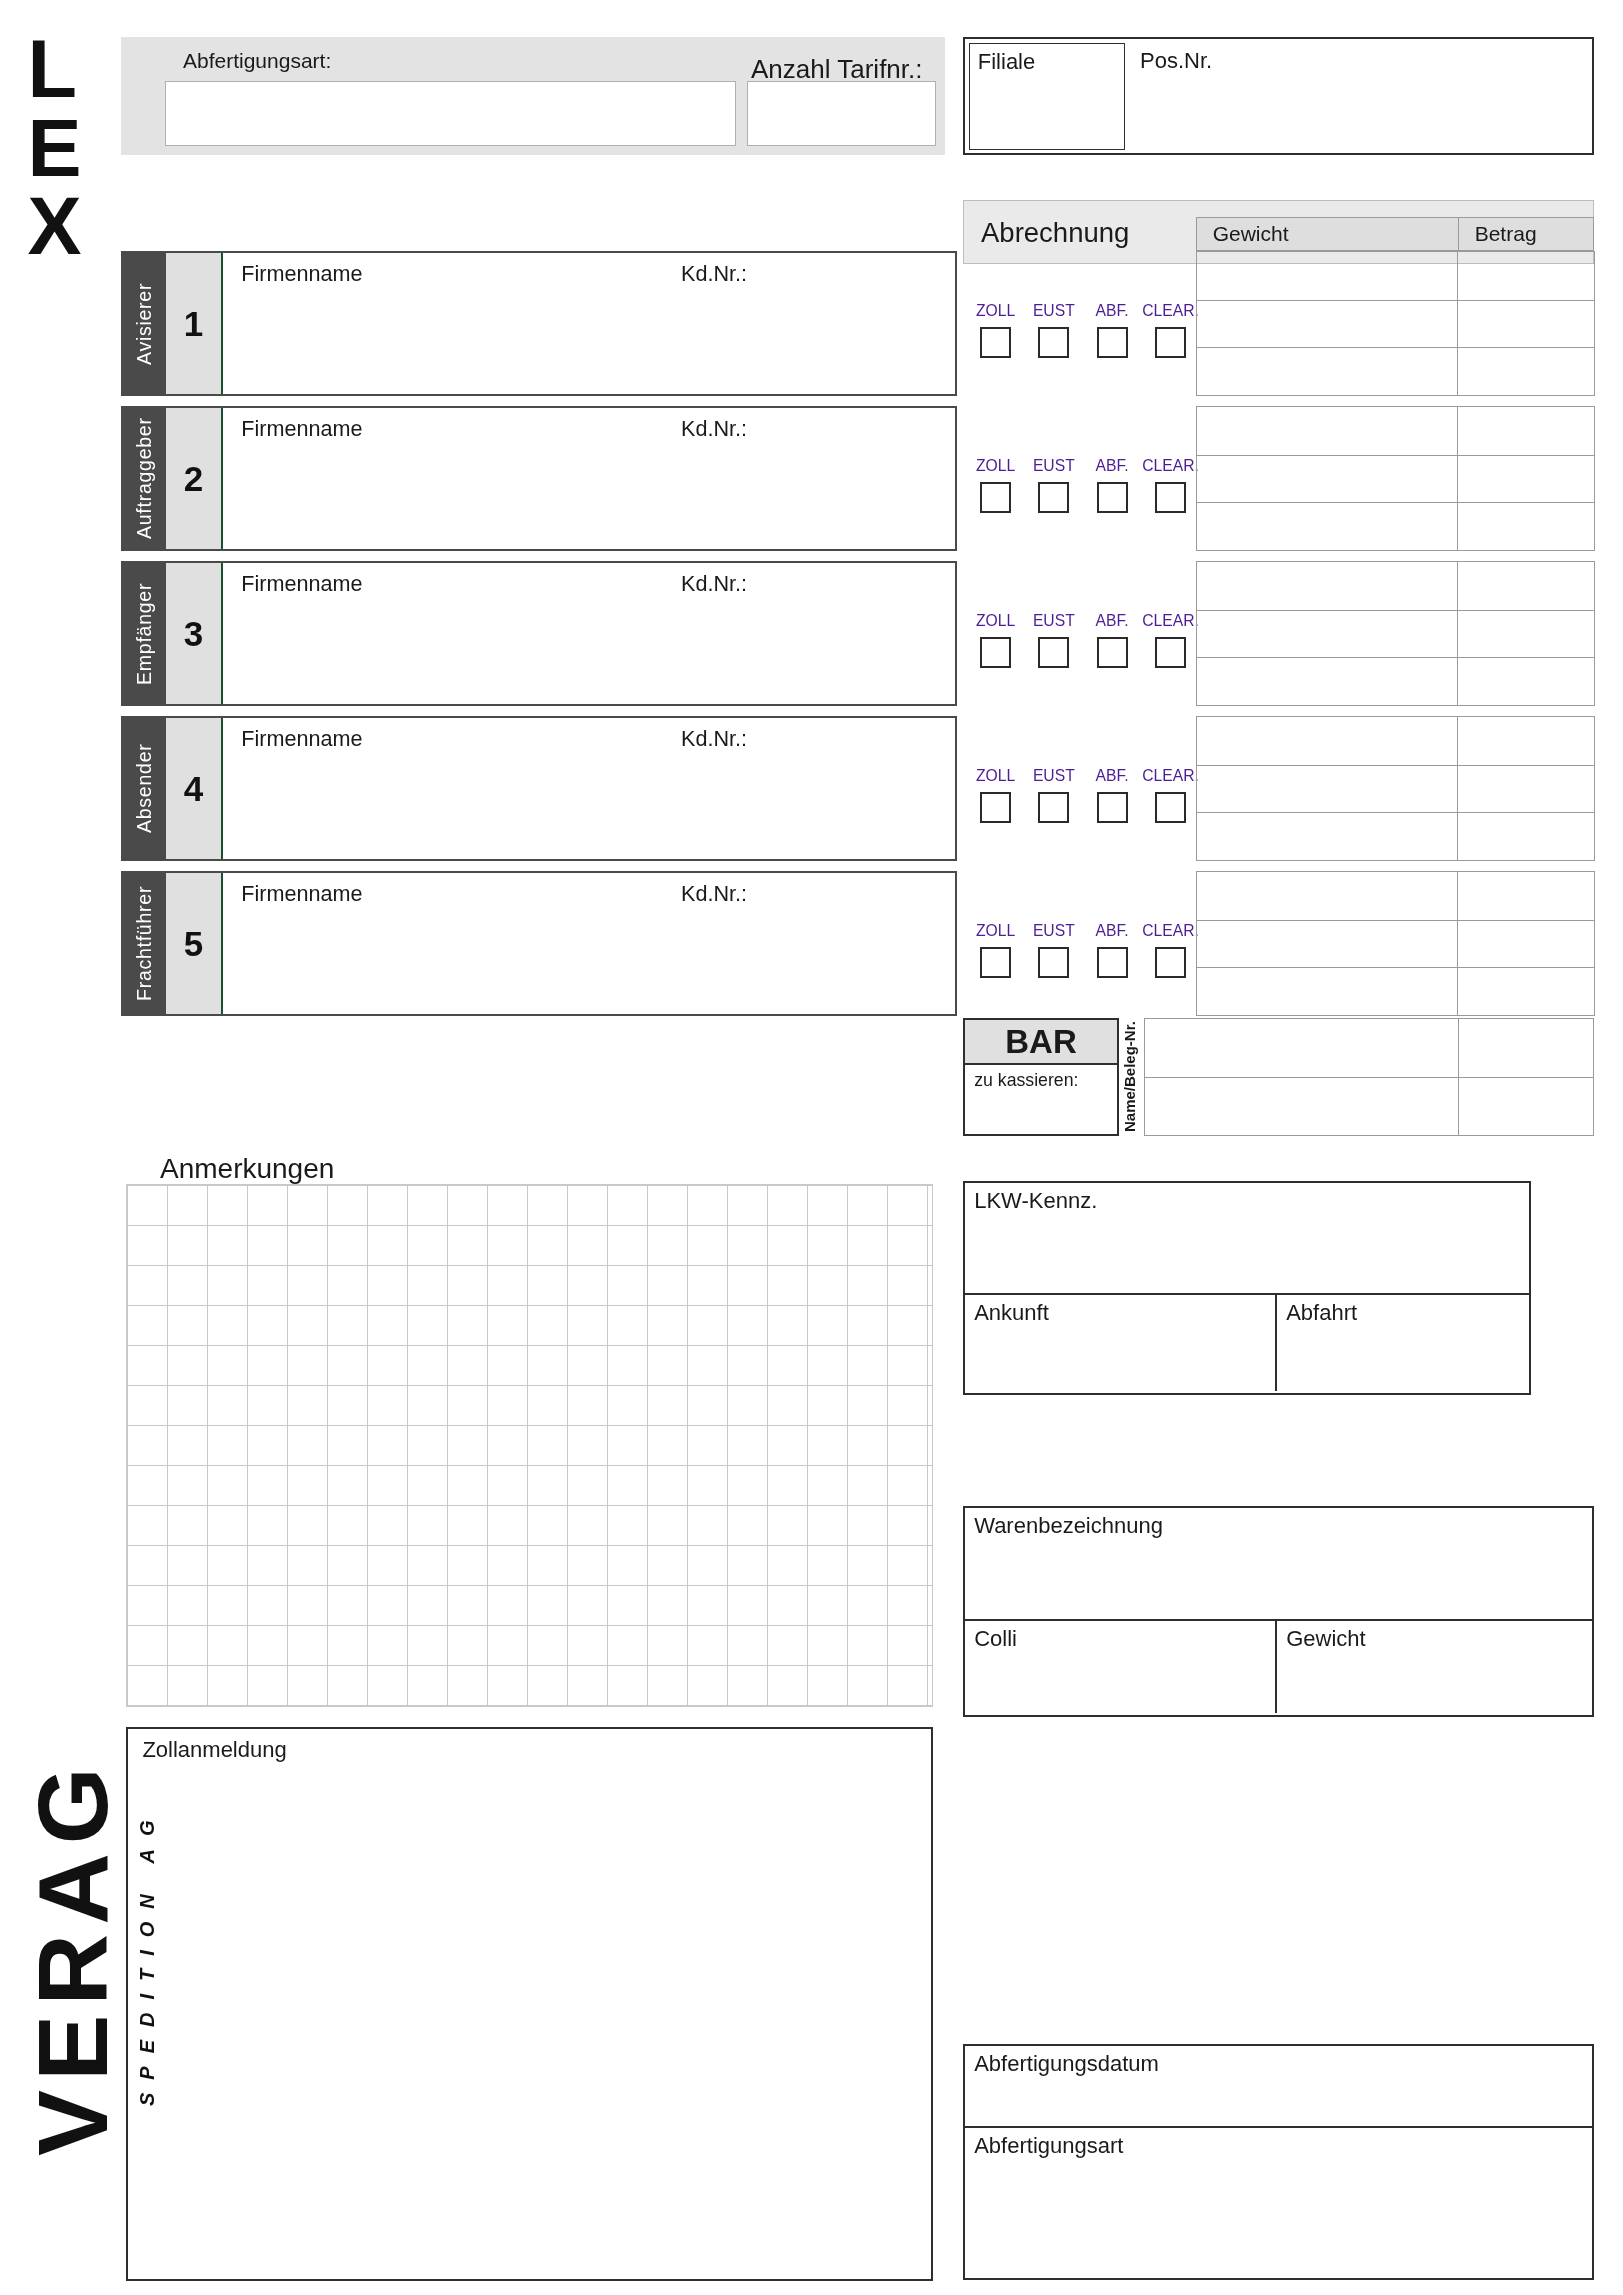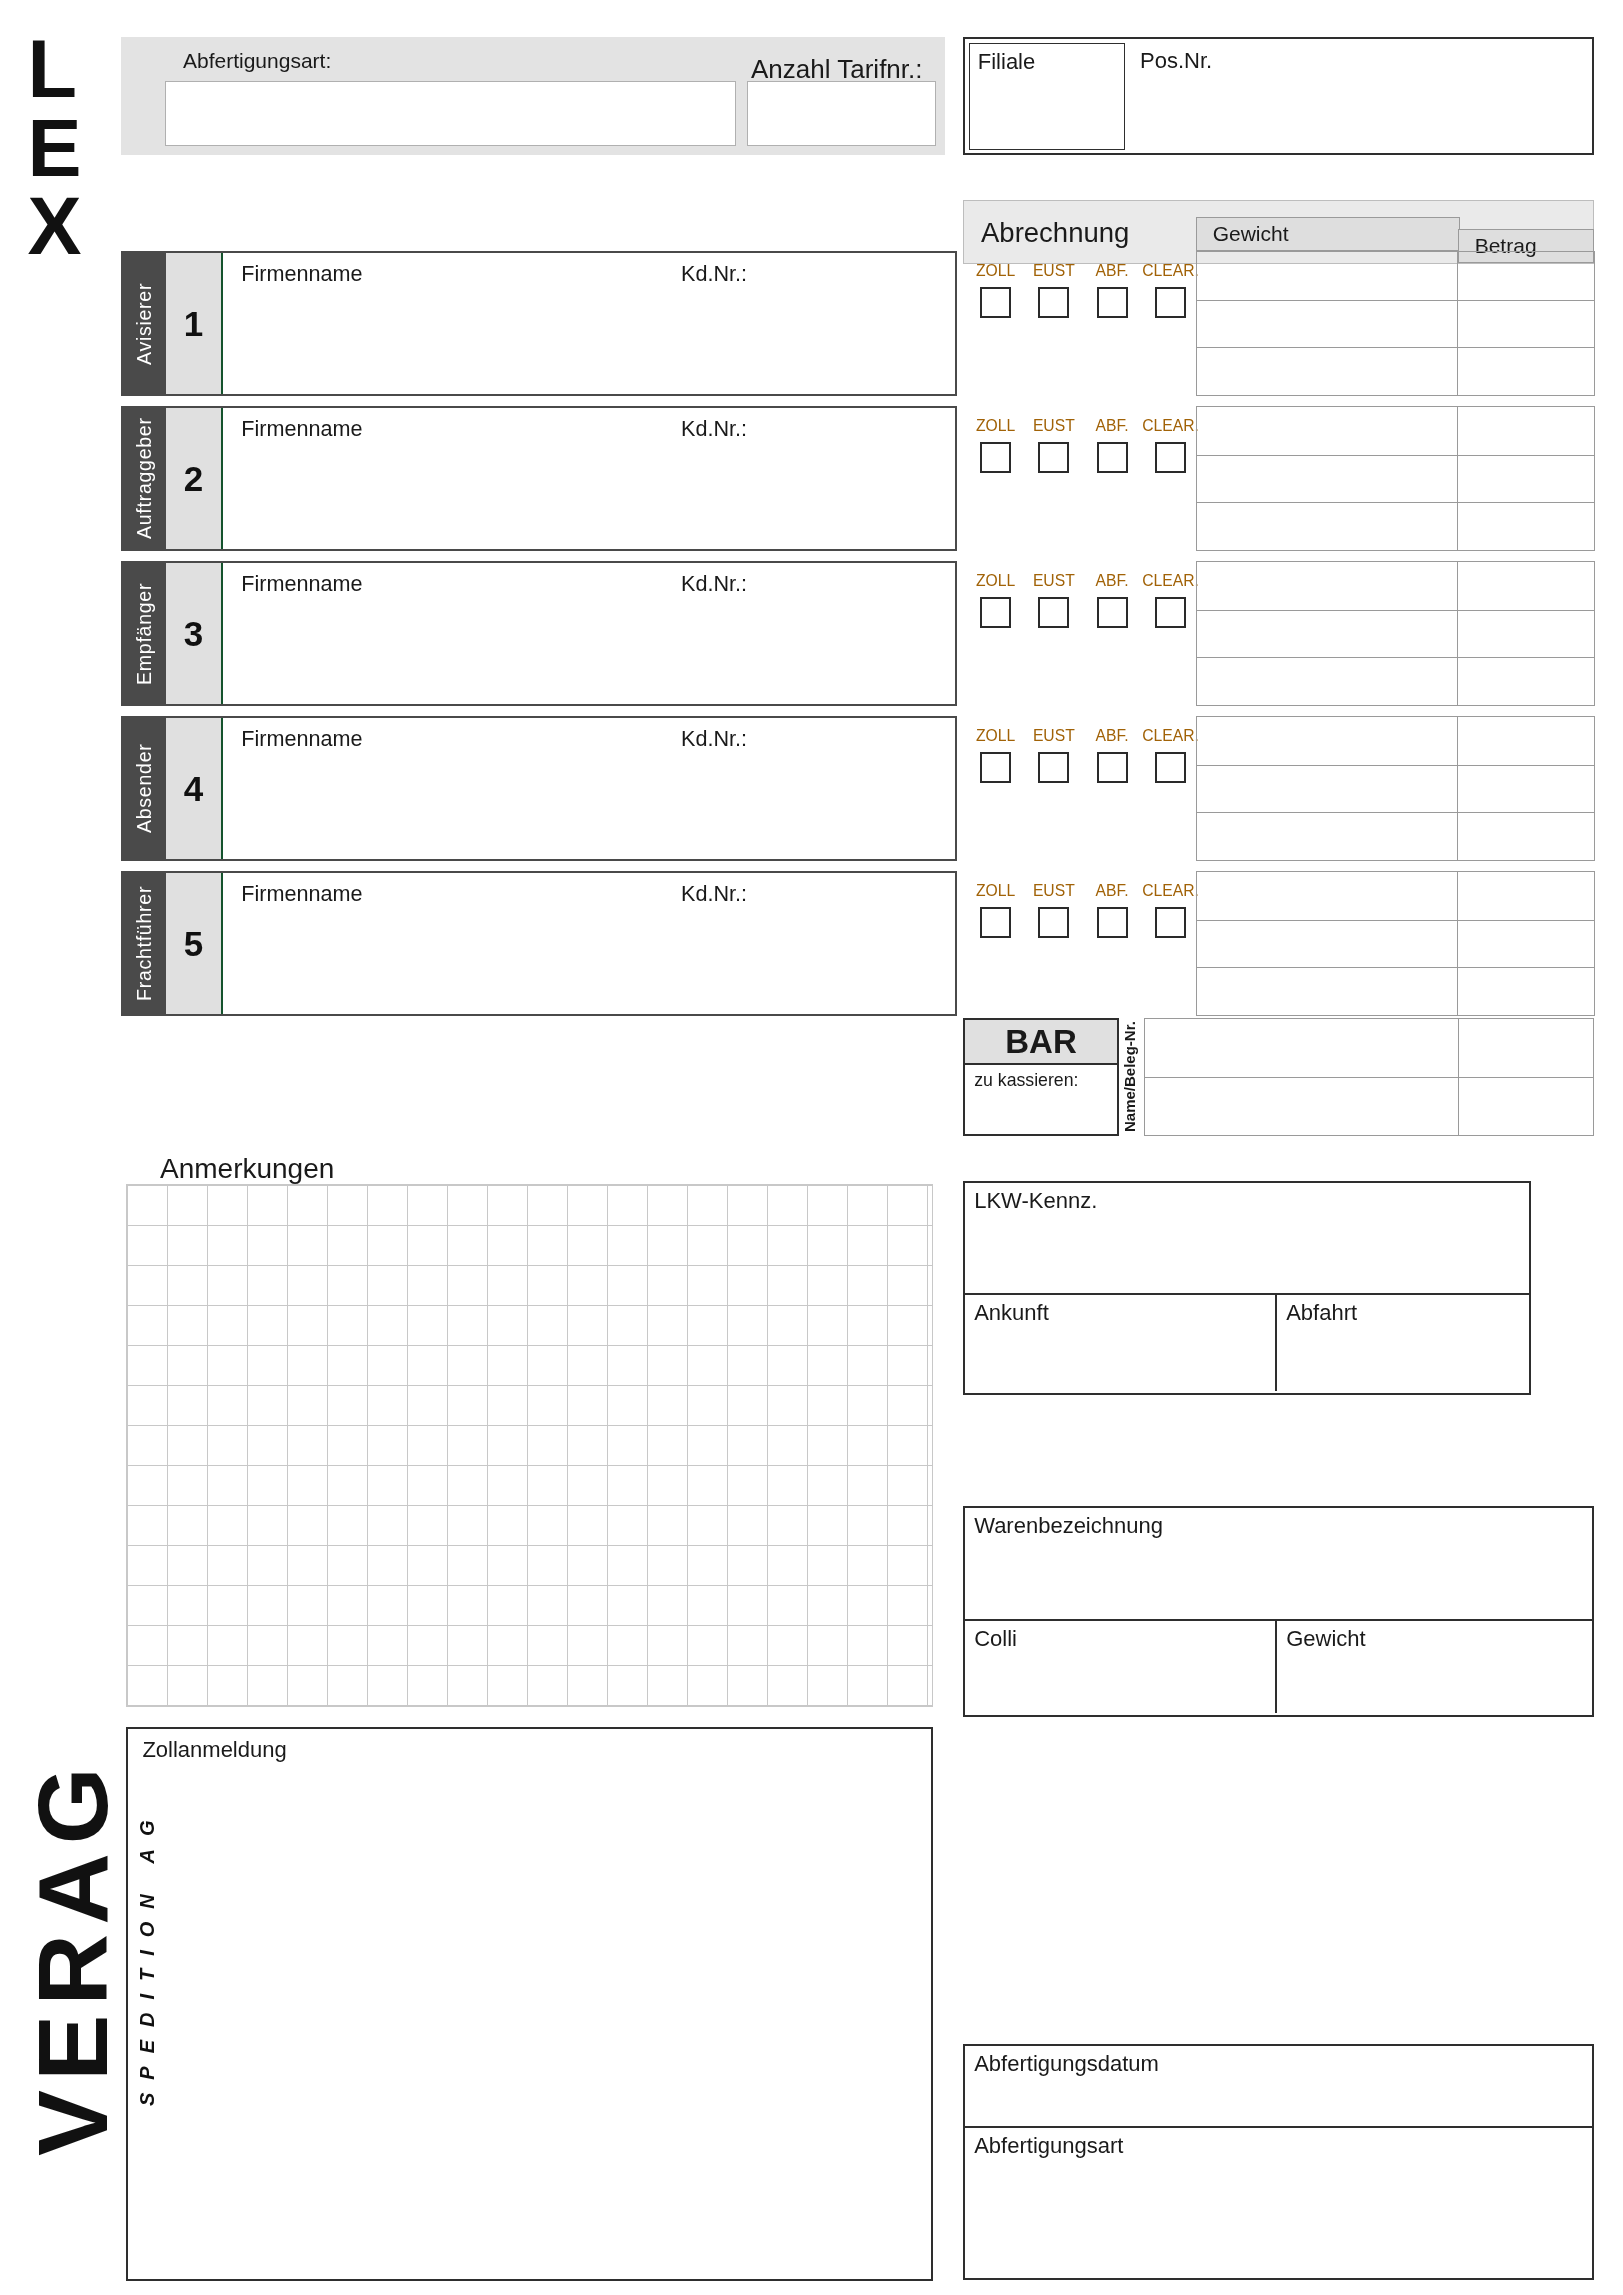--- a/index.html
+++ b/index.html
@@ -24,35 +24,35 @@
   .filiale-cell { left:3.9px; top:3.9px; width:156px; height:107px; border:1.3px solid #2e2e2e; }
   .filiale-label { left:7.9px; top:5.2px; font-size:22px; }
   .posnr-label { left:175px; top:9.2px; font-size:22px; }
 
   
   .abr-band { left:963px; top:200px; width:631px; height:64px; background:#eaeaea; border:0.7px solid #bdbdbd; }
   .abr-title { left:17px; top:15.7px; font-size:27.5px; }
   .col-head { top:217px; height:34px; background:#dedede; border:1.3px solid #9a9a9a; font-size:21px;
               display:flex; align-items:center; padding-left:15.7px; }
   .leistung-head { left:1196px; width:264px; }
-  .betrag-head { left:1458px; width:136px;margin-top:12px; }
+  .betrag-head { left:1458px; width:136px; }
 
   
   .party-row { left:0; width:1623px; height:145px; }
   .party-frame { position:absolute; left:121px; top:0; width:836px; height:145px; border:2px solid #4a4a4a; display:flex; }
   .role-strip { width:43px; background:#4a4a4a; color:#fff; display:flex; align-items:center; justify-content:center; }
   .role-text { font-size:19.6px; height:100%; text-align:center; letter-spacing:0.7px; }
   .num-cell { width:55px; background:#e0e0e0; display:flex; align-items:center; justify-content:center;
               font-size:35px; font-weight:bold; color:#111; }
   .firm-box { flex:1; background:#fff; border-left:2px solid #14532d; position:relative; }
   .firm-label { left:18.3px; top:7.9px; font-size:21.6px; }
   .kdnr-label { left:458px; top:7.9px; font-size:21.6px; }
   .cb-group { position:absolute; left:968px; top:10.5px; width:230px; display:flex; justify-content:space-between; }
   .cb-col { display:flex; flex-direction:column; align-items:center; width:55px; }
-  .cb-label { font-size:15.7px; color:#a16207; white-space:nowrap; }
+  .cb-label { font-size:15.7px; color:#4c1d95; white-space:nowrap;margin-top:40px; }
   .checkbox { width:31px; height:31px; border:2px solid #2a2a2a; background:#fff; margin-top:7.9px; }
   .acct { position:absolute; left:1196px; top:0; width:399px; height:145px; border:1.3px solid #9a9a9a;
           display:grid; grid-template-columns:261px 1fr; grid-template-rows:repeat(3,1fr); }
   .acct > div:nth-child(odd) { border-right:1.3px solid #9a9a9a; }
   .acct > div:nth-child(n+3) { border-top:1.3px solid #9a9a9a; }
 
   
   .bar-head { left:963px; top:1018px; width:156px; height:47px; background:#e0e0e0; border:2px solid #2e2e2e;
               display:flex; align-items:center; justify-content:center; font-size:33px; font-weight:bold; }
   .kassieren { left:963px; top:1065px; width:156px; height:71px; background:#fff; border:2px solid #2e2e2e; border-top:none; }

